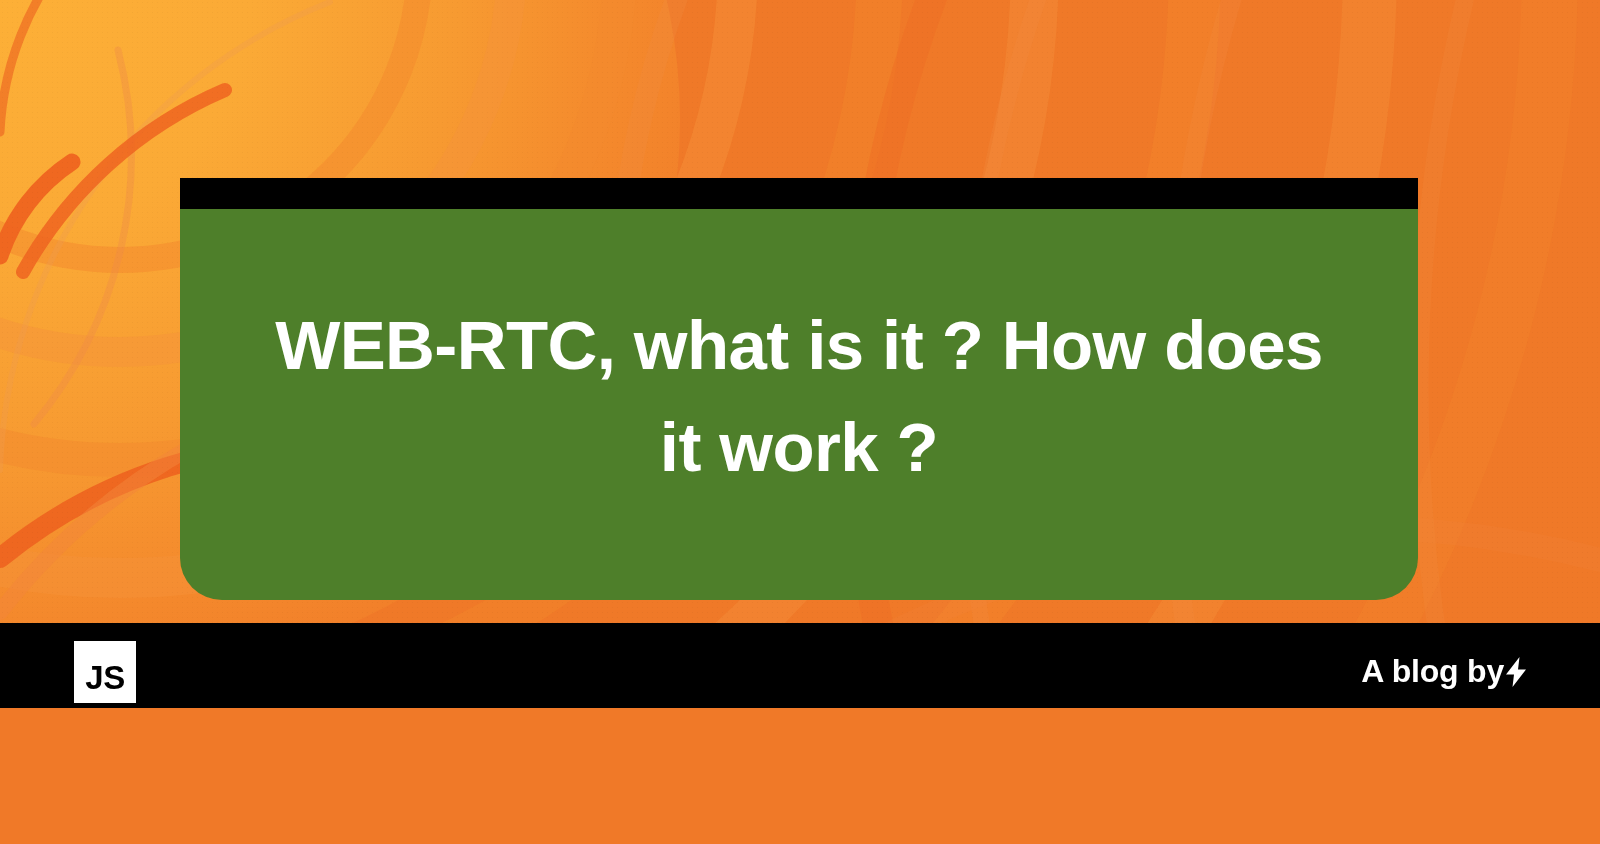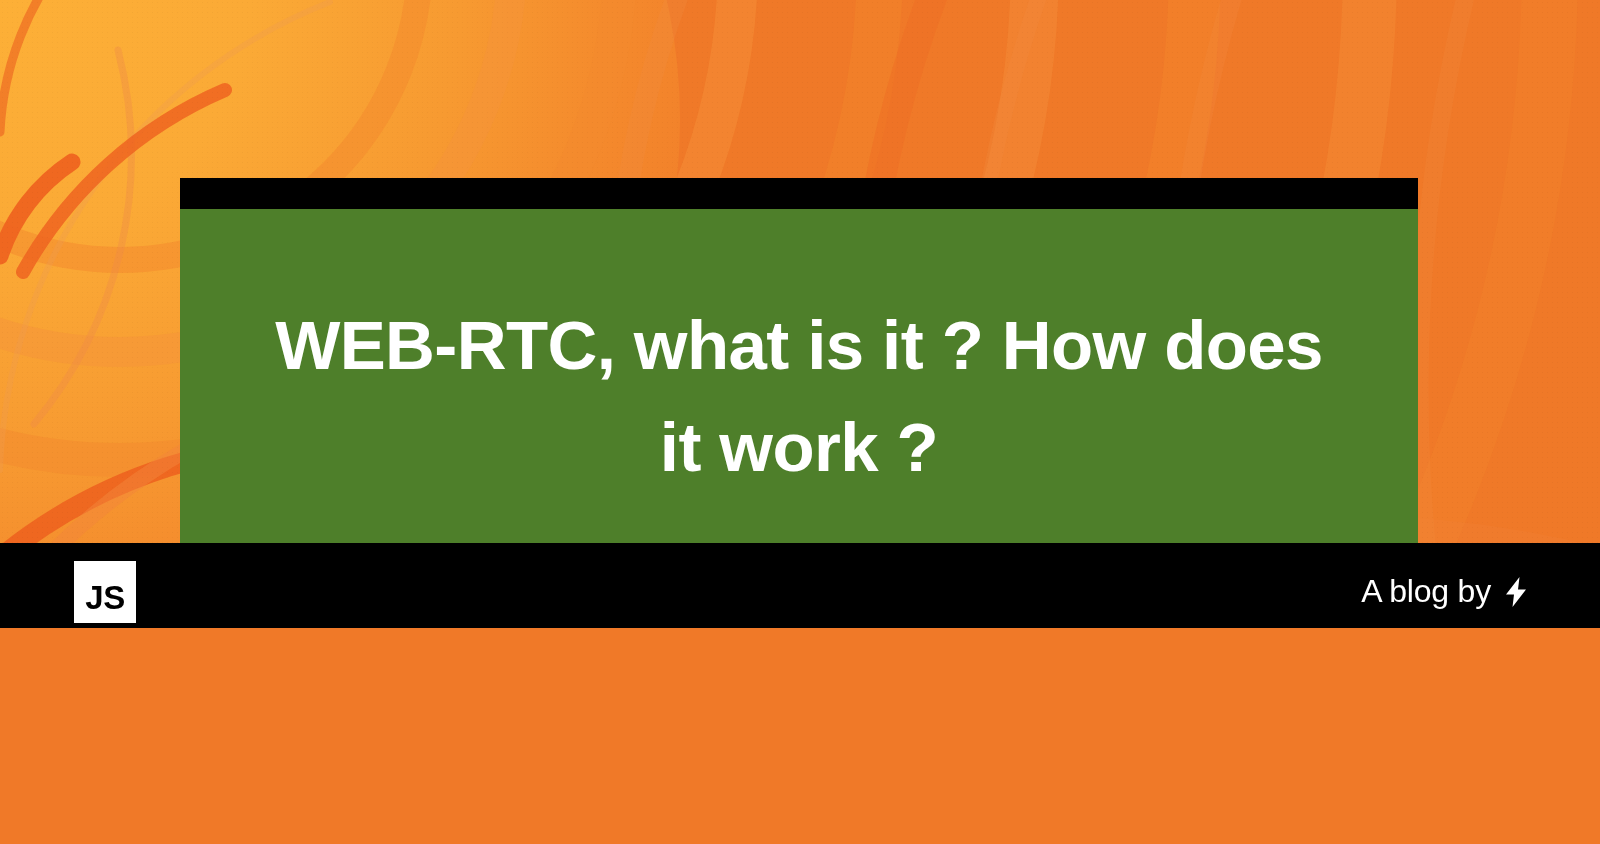--- a/index.html
+++ b/index.html
@@ -8,21 +8,21 @@
     width: 1600px;
     height: 844px;
     overflow: hidden;
     background: #f07928;
     font-family: "Liberation Sans", sans-serif;
   }
 
   .og-canvas {
     position: relative;
     width: 1600px;
-    height: 628px;
+    height: 708px;
     overflow: hidden;
     background: #7f1d1d;
   }
 
   
   .bg-art {
     position: absolute;
     inset: 0;
     overflow: hidden;
     background: #f07928;
@@ -126,25 +126,25 @@
     font-size: 33px;
     font-weight: bold;
     line-height: 1;
     padding-bottom: 9px;
     letter-spacing: -0.5px;
   }
 
   .footer-credit {
     display: flex;
     align-items: center;
-    gap: 13px;
+    gap: 0;
     color: #ffffff;
     font-family: "Liberation Sans", sans-serif;
     font-size: 32px;
-    font-weight: normal;
+    font-weight: bold;
     letter-spacing: -0.2px;
   }
 
   .bolt-icon {
     display: inline-flex;
     align-items: center;
     width: 24px;
     height: 34px;
   }
 </style>

